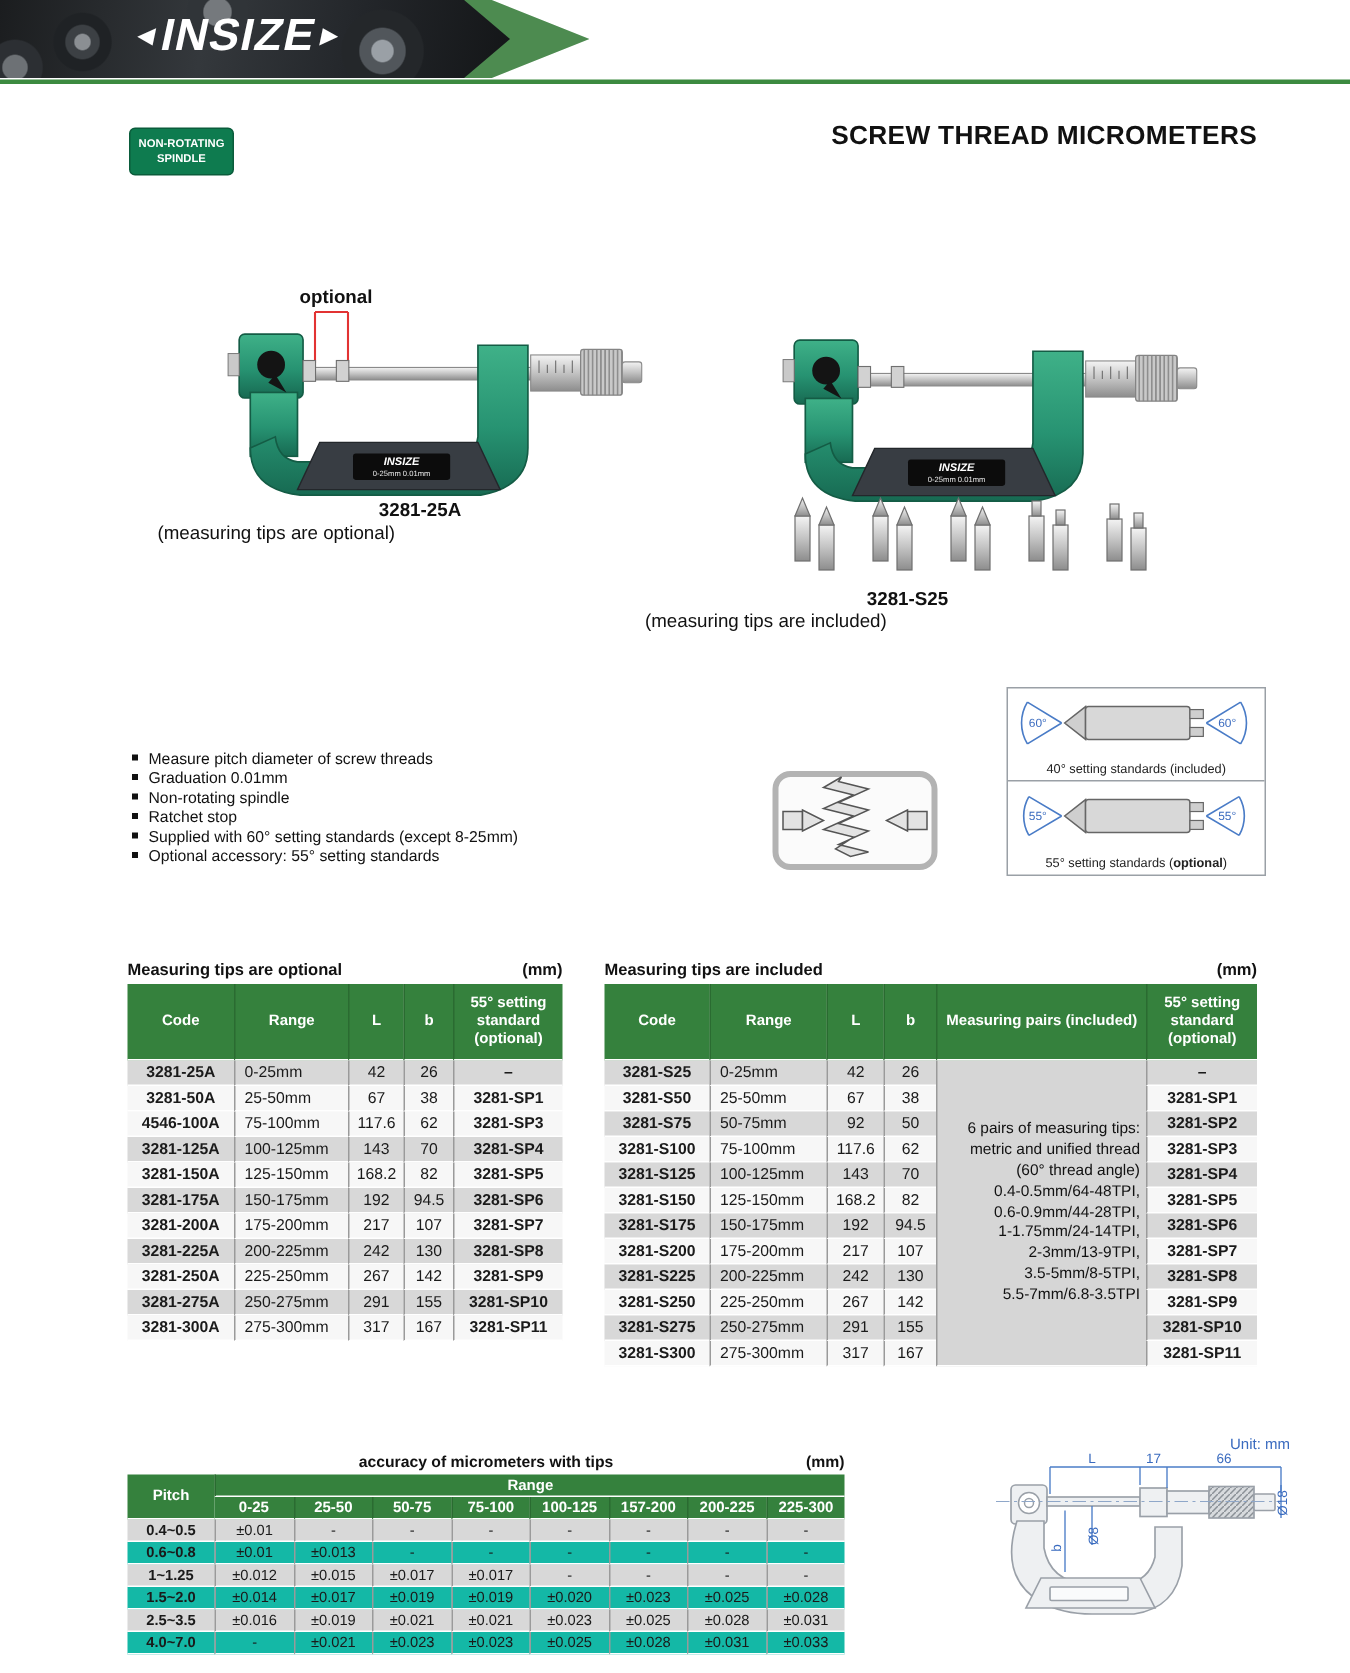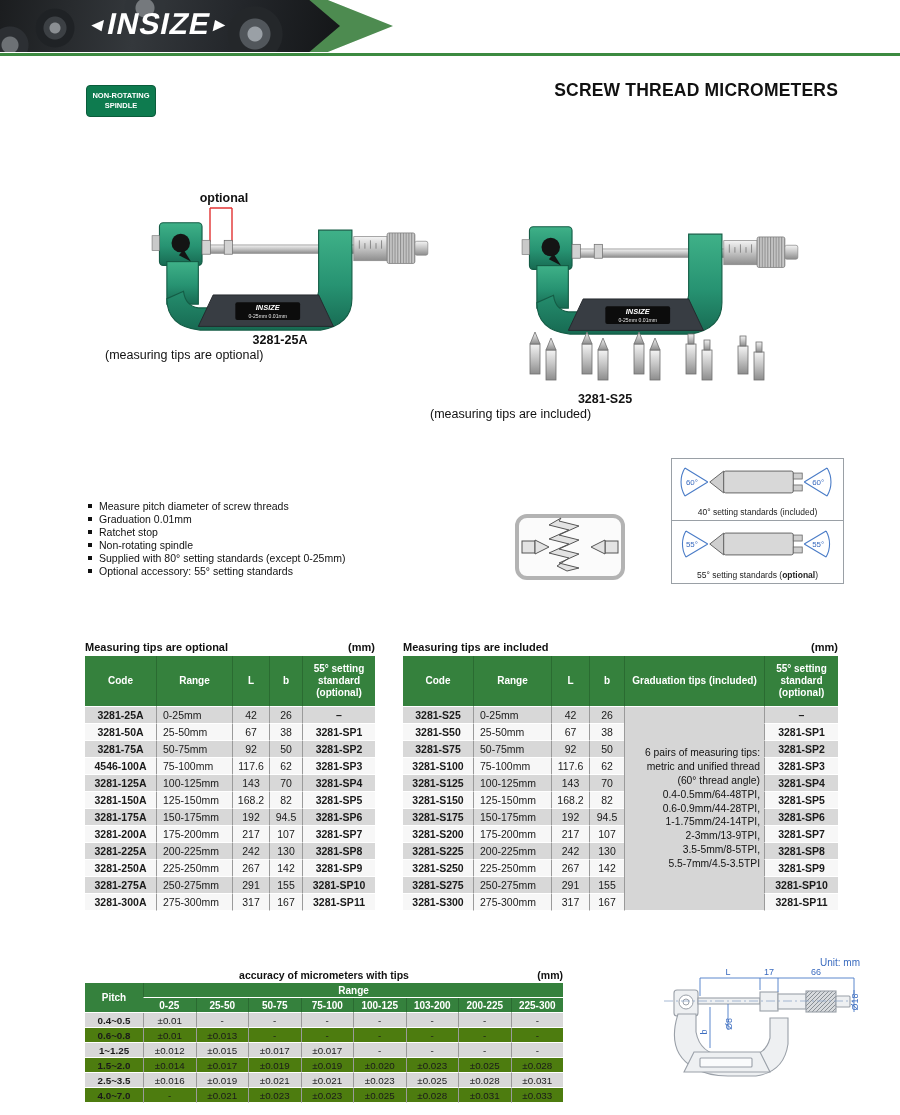--- a/index.html
+++ b/index.html
@@ -71,21 +71,21 @@
 
   
   table.acc{border-collapse:separate;border-spacing:0;table-layout:fixed;position:absolute;}
   table.acc th{background:#35813d;color:#fff;font-weight:bold;font-size:10px;text-align:center;
     vertical-align:middle;border-left:1px solid #2a6b31;border-bottom:1px solid #fff;height:14px;padding:0 1px;}
   table.acc th:first-child{border-left:none;}
   table.acc td{font-size:9.8px;text-align:center;vertical-align:middle;height:14px;
     border-left:1px solid #9a9a9a;border-bottom:1px solid #fff;padding:0 1px;}
   table.acc td.pitch{font-weight:bold;border-left:none;}
   table.acc tr.odd td{background:#d8d8d8;}
-  table.acc tr.even td{background:#4d7c0f;}
+  table.acc tr.even td{background:#14b8a6;}
 
   svg text{font-family:"Liberation Sans",sans-serif;}
 </style>
 </head>
 <body>
 
 <div id="page">
 
   <div class="banner">
     <div class="banner-chevron"></div>
@@ -184,23 +184,23 @@
       <rect x="232" y="24" width="10" height="28"></rect>
         <rect x="234" y="14" width="6" height="10"></rect>
     </g>
   </svg>
   <div class="prod-label" style="left:455px;top:392px;width:300px">3281-S25</div>
   <div class="prod-note" style="left:430px;top:407px;width:350px">(measuring tips are included)</div>
 
   <ul class="features" id="features">
       <li>Measure pitch diameter of screw threads</li>
       <li>Graduation 0.01mm</li>
+      <li>Non-rotating spindle</li>
       <li>Ratchet stop</li>
-      <li>Non-rotating spindle</li>
-      <li>Supplied with 80° setting standards (except 0-25mm)</li>
+      <li>Supplied with 60° setting standards (except 8-25mm)</li>
       <li>Optional accessory: 55° setting standards</li>
     </ul>
 
   <svg class="thread-box" viewBox="0 0 112 68">
     <rect x="3" y="3" width="106" height="62" rx="10" fill="#fbfbfb" stroke="#b3b3b3" stroke-width="4"></rect>
     <g fill="#e3e3e3" stroke="#555" stroke-width="1">
       <rect x="8" y="28" width="13" height="12"></rect>
         <polygon points="21,27 21,41 35,34"></polygon>
       <rect x="91" y="28" width="13" height="12"></rect>
         <polygon points="91,27 91,41 77,34"></polygon>
@@ -268,27 +268,20 @@
           <td class="c-b">26</td>
           <td class="c-sp">–</td>
         </tr>
         <tr class="even">
           <td class="c-code">3281-50A</td>
           <td class="c-range">25-50mm</td>
           <td class="c-l">67</td>
           <td class="c-b">38</td>
           <td class="c-sp">3281-SP1</td>
         </tr>
-        <tr class="odd">
-          <td class="c-code">3281-75A</td>
-          <td class="c-range">50-75mm</td>
-          <td class="c-l">92</td>
-          <td class="c-b">50</td>
-          <td class="c-sp">3281-SP2</td>
-        </tr>
         <tr class="even">
           <td class="c-code">4546-100A</td>
           <td class="c-range">75-100mm</td>
           <td class="c-l">117.6</td>
           <td class="c-b">62</td>
           <td class="c-sp">3281-SP3</td>
         </tr>
         <tr class="odd">
           <td class="c-code">3281-125A</td>
           <td class="c-range">100-125mm</td>
@@ -358,41 +351,41 @@
         <col style="width: 35px;">
         <col style="width: 140px;">
         <col style="width: 74px;">
       </colgroup>
       <thead>
         <tr>
           <th style="height: 46px;">Code</th>
           <th style="height: 46px;">Range</th>
           <th style="height: 46px;">L</th>
           <th style="height: 46px;">b</th>
-          <th style="height: 46px;">Graduation tips (included)</th>
+          <th style="height: 46px;">Measuring pairs (included)</th>
           <th style="height: 46px;">55° setting standard (optional)</th>
         </tr>
       </thead>
       <tbody>
         <tr class="odd">
           <td class="c-code">3281-S25</td>
           <td class="c-range">0-25mm</td>
           <td class="c-l">42</td>
           <td class="c-b">26</td>
           <td class="tips-cell" rowspan="12">
             <div class="tips-lines">
               <div>6 pairs of measuring tips:</div>
               <div>metric and unified thread</div>
               <div>(60° thread angle)</div>
               <div>0.4-0.5mm/64-48TPI,</div>
               <div>0.6-0.9mm/44-28TPI,</div>
               <div>1-1.75mm/24-14TPI,</div>
               <div>2-3mm/13-9TPI,</div>
               <div>3.5-5mm/8-5TPI,</div>
-              <div>5.5-7mm/4.5-3.5TPI</div>
+              <div>5.5-7mm/6.8-3.5TPI</div>
             </div>
           </td>
           <td class="c-sp">–</td>
         </tr>
         <tr class="even">
           <td class="c-code">3281-S50</td>
           <td class="c-range">25-50mm</td>
           <td class="c-l">67</td>
           <td class="c-b">38</td>
           <td class="c-sp">3281-SP1</td>
@@ -488,21 +481,21 @@
         <tr>
           <th rowspan="2">Pitch</th>
           <th colspan="8">Range</th>
         </tr>
         <tr>
           <th>0-25</th>
           <th>25-50</th>
           <th>50-75</th>
           <th>75-100</th>
           <th>100-125</th>
-          <th>103-200</th>
+          <th>157-200</th>
           <th>200-225</th>
           <th>225-300</th>
         </tr>
       </thead>
       <tbody>
         <tr class="odd">
           <td class="pitch">0.4~0.5</td>
           <td>±0.01</td>
           <td>-</td>
           <td>-</td>

